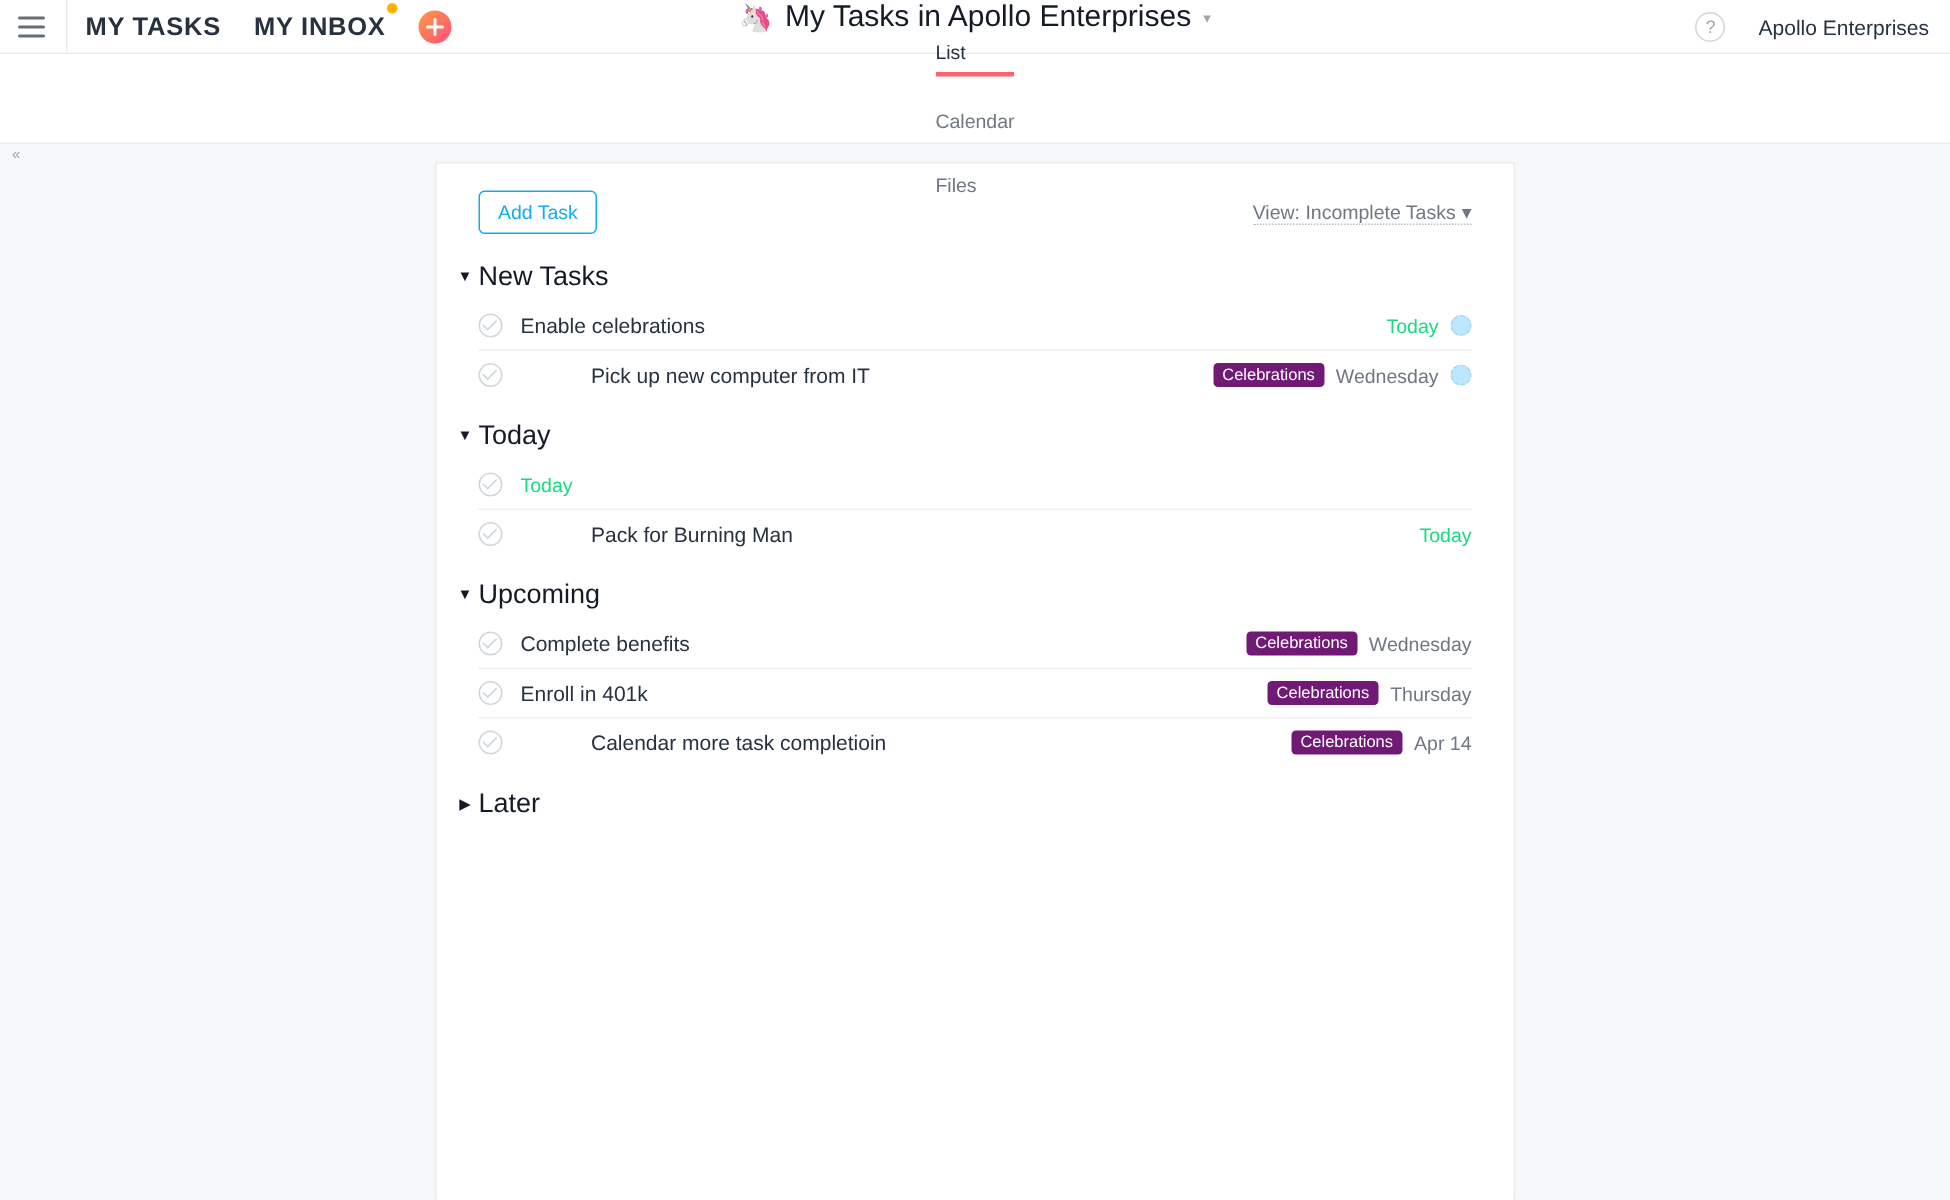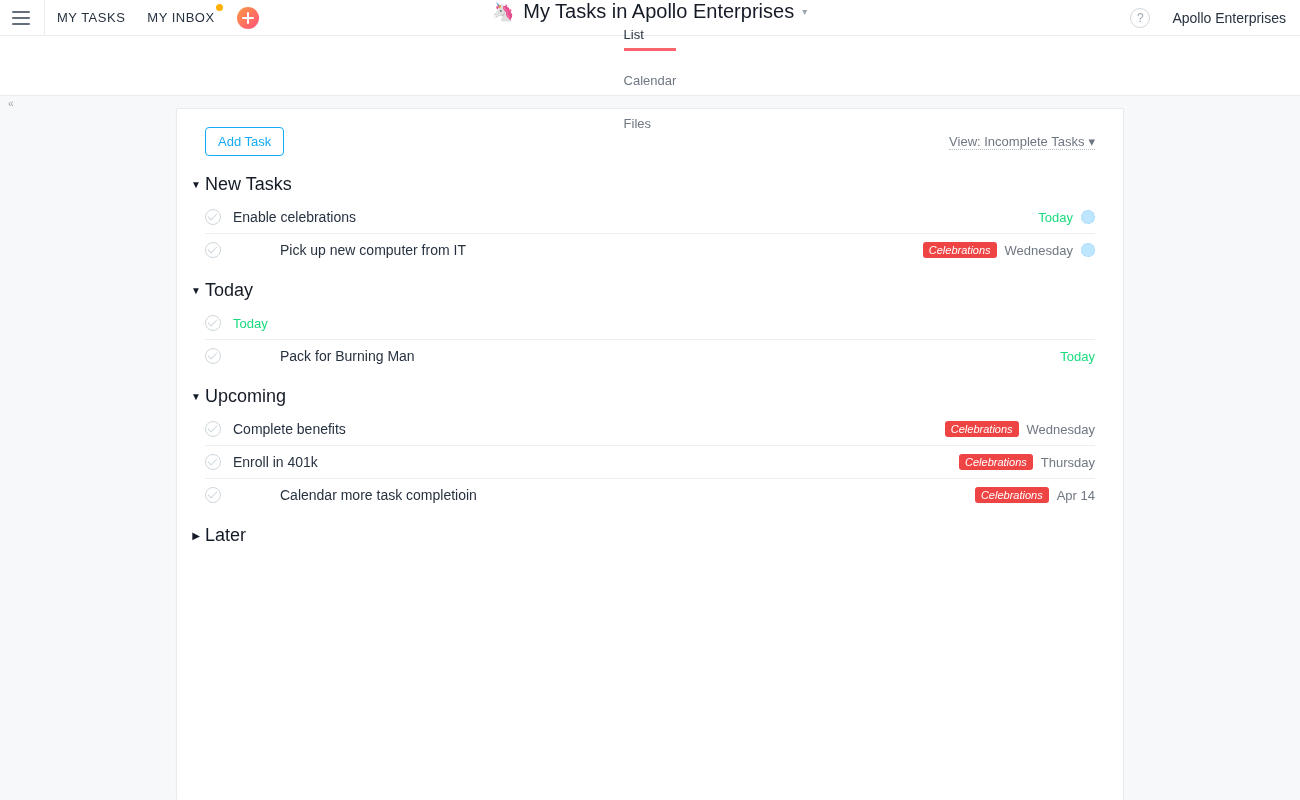--- a/index.html
+++ b/index.html
@@ -22,27 +22,27 @@
   }
   .hamburger {
     width: 18px; height: 14px;
     display: flex; flex-direction: column; justify-content: space-between;
     cursor: pointer;
     margin-right: 14px;
   }
   .hamburger span { height: 2px; background: #646f79; border-radius: 1px; }
   .vdivider { width: 1px; height: 36px; background: #e8ecee; margin-right: 12px; }
   .topnav-link {
-    font-size: 13px;
+    font-size: 17px;
     letter-spacing: .5px;
     color: #273240;
     cursor: pointer;
     margin-right: 22px;
     position: relative;
-    font-weight: 400;
+    font-weight: 700;
   }
   .notif-dot {
     position: absolute;
     top: -6px; right: -8px;
     width: 7px; height: 7px;
     background: #ffb000;
     border-radius: 50%;
   }
   .plus-btn {
     width: 22px; height: 22px; border-radius: 50%;
@@ -103,21 +103,21 @@
     position: absolute; left: 8px; bottom: -14px;
     color: #9ca6af; font-size: 10px; cursor: pointer;
   }
   
   .main-area {
     display: flex; justify-content: center;
     height: calc(800px - 36px - 60px);
   }
   .task-panel {
     margin-top: 12px;
-    width: 948px;
+    width: 720px;
     background: #fff;
     border: 1px solid #e8ecee;
     border-radius: 2px;
     min-height: 680px;
     padding: 18px 28px 0 28px;
     box-shadow: 0 1px 2px rgba(0,0,0,.03);
     border-bottom: none;
   }
   .panel-top {
     display: flex; justify-content: space-between; align-items: center;
@@ -166,26 +166,25 @@
     position: absolute;
     left: 4px; top: 1px;
     width: 4px; height: 8px;
     border-right: 1.5px solid #cfd7dc;
     border-bottom: 1.5px solid #cfd7dc;
     transform: rotate(45deg);
   }
   .task-name { flex: 1; color: #273240; cursor: pointer; }
   .task-meta { display: flex; align-items: center; gap: 8px; }
   .tag {
-    background: #ef4444;
+    background: #701a75;
     color: #fff;
     font-size: 11px;
     padding: 2px 6px;
     border-radius: 3px;
-    font-style: italic;
   }
   .due { font-size: 13px; color: #6f7782; }
   .due.green { color: #19db7e; }
   .assignee-dot {
     width: 14px; height: 14px; border-radius: 50%;
     background: #bfe6ff;
     border: 1px dashed #9dd6f7;
   }
   .section-wrap { margin-bottom: 10px; }
   .no-border .task-row:last-child { border-bottom: none; }

